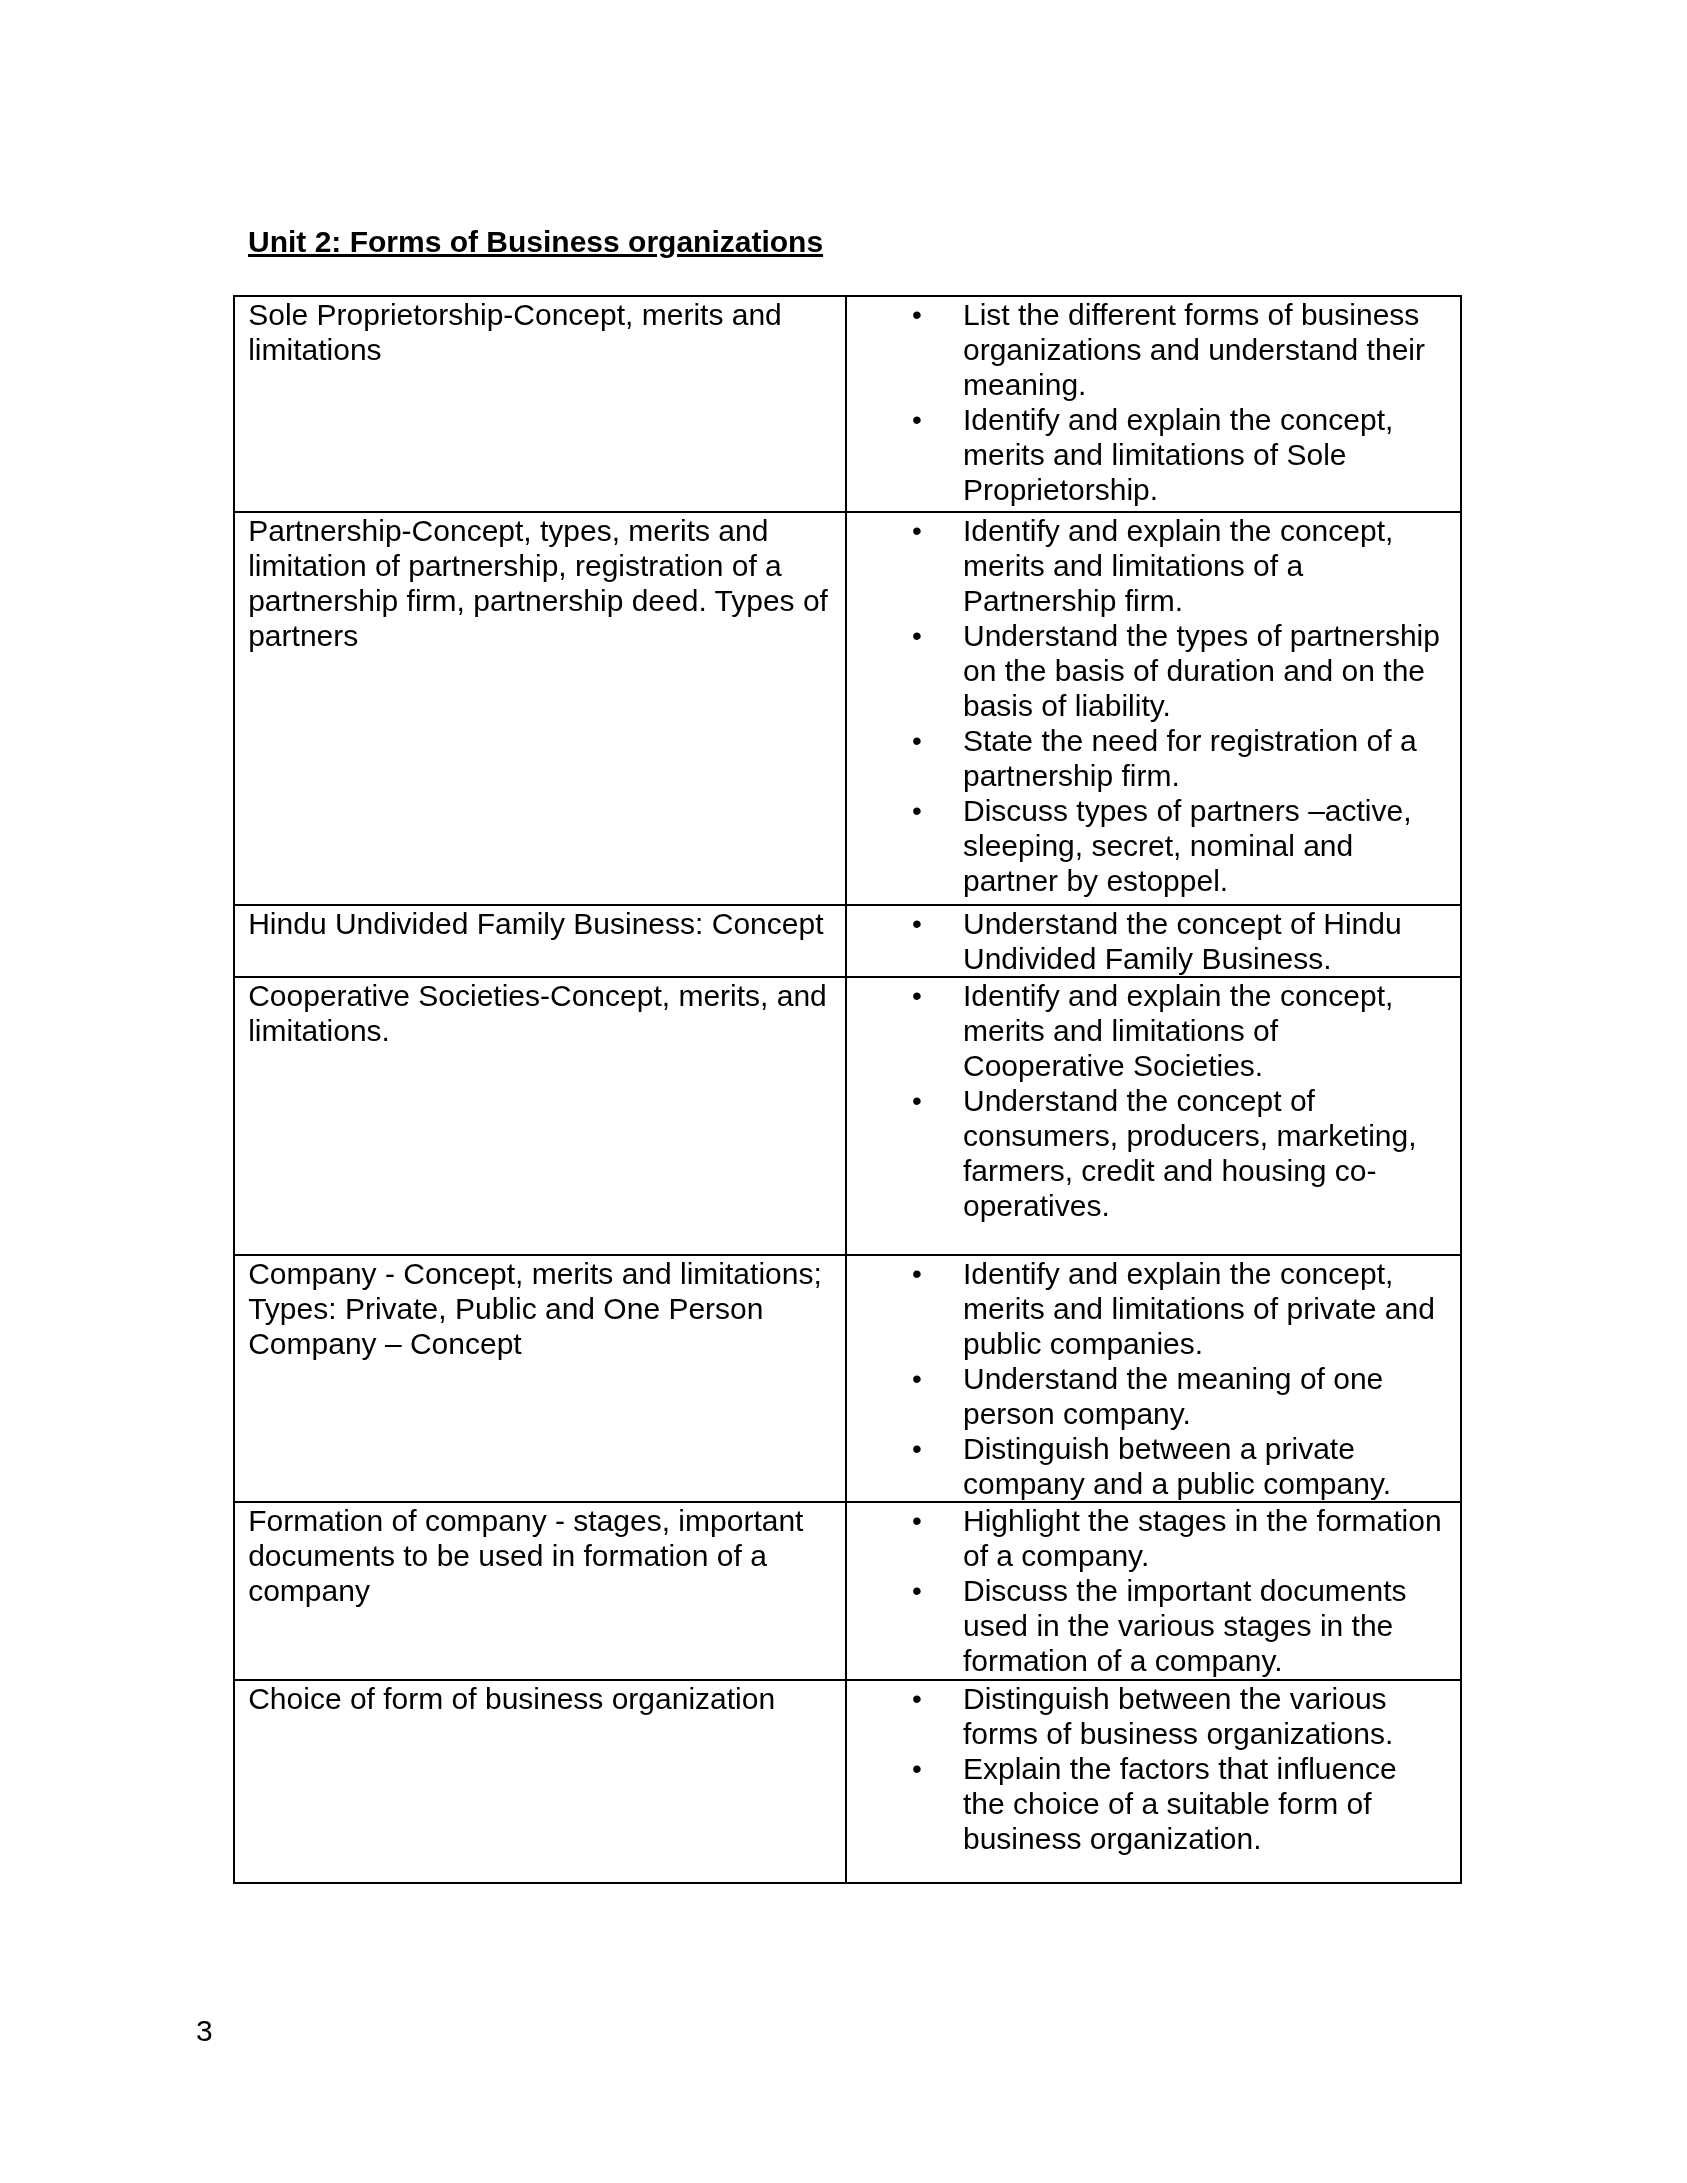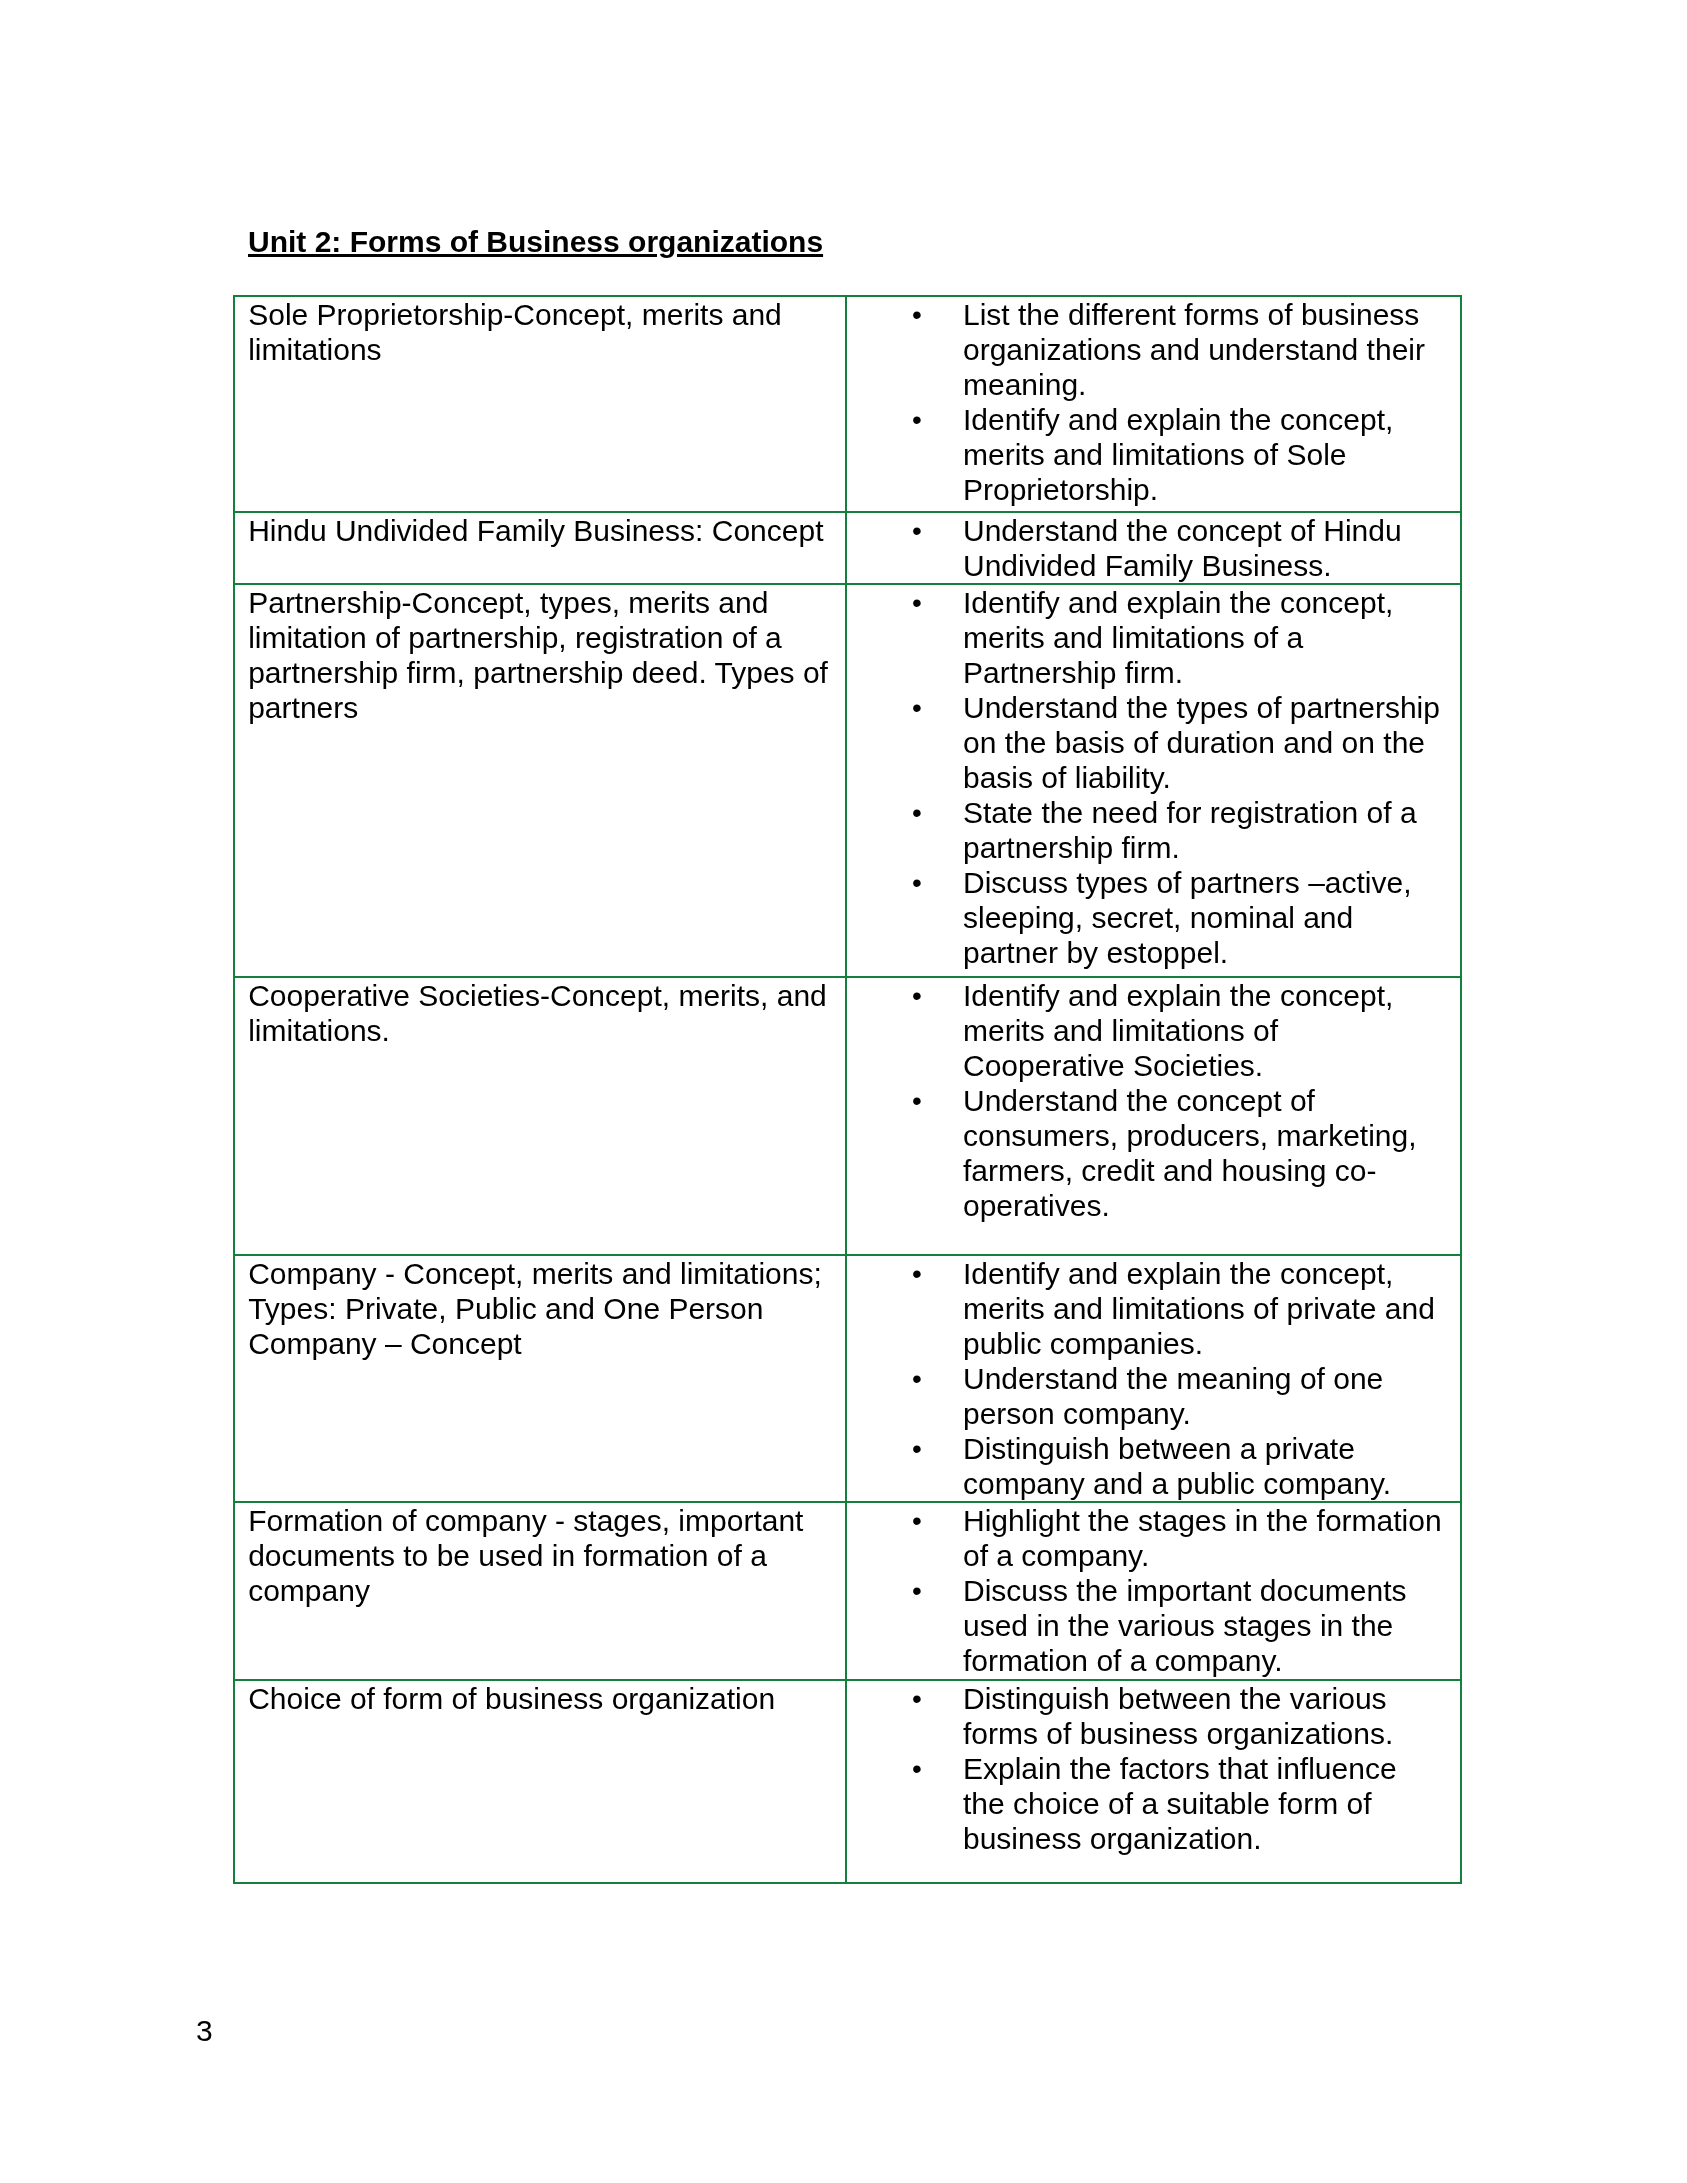--- a/index.html
+++ b/index.html
@@ -28,21 +28,21 @@
     }
     table.syllabus {
       position: absolute;
       left: 233px;
       top: 295px;
       width: 1223px;
       border-collapse: collapse;
       table-layout: fixed;
     }
     table.syllabus td {
-      border: 2px solid #15803d;
+      border: 2px solid #000000;
       vertical-align: top;
       padding: 0;
       font-size: 30px;
       line-height: 35px;
     }
     td.topic-cell {
       width: 610px;
     }
     td.topic-cell .topic-text {
       display: block;
@@ -87,40 +87,40 @@
       <td class="topic-cell">
           <span class="topic-text">Sole Proprietorship-Concept, merits and limitations</span>
         </td>
       <td class="outcomes-cell">
         <ul class="outcomes">
           <li><span class="bullet">•</span><span>List the different forms of business organizations and understand their meaning.</span></li>
           <li><span class="bullet">•</span><span>Identify and explain the concept, merits and limitations of Sole Proprietorship.</span></li>
         </ul>
       </td>
     </tr>
-    <tr style="height:72px">
-      <td class="topic-cell">
-          <span class="topic-text">Hindu Undivided Family Business: Concept</span>
-        </td>
-      <td class="outcomes-cell">
-        <ul class="outcomes">
-          <li><span class="bullet">•</span><span>Understand the concept of Hindu Undivided Family Business.</span></li>
-        </ul>
-      </td>
-    </tr>
     <tr style="height:393px">
       <td class="topic-cell">
           <span class="topic-text">Partnership-Concept, types, merits and limitation of partnership, registration of a partnership firm, partnership deed. Types of partners</span>
         </td>
       <td class="outcomes-cell">
         <ul class="outcomes">
           <li><span class="bullet">•</span><span>Identify and explain the concept, merits and limitations of a Partnership firm.</span></li>
           <li><span class="bullet">•</span><span>Understand the types of partnership on the basis of duration and on the basis of liability.</span></li>
           <li><span class="bullet">•</span><span>State the need for registration of a partnership firm.</span></li>
           <li><span class="bullet">•</span><span>Discuss types of partners –active, sleeping, secret, nominal and partner by estoppel.</span></li>
+        </ul>
+      </td>
+    </tr>
+    <tr style="height:72px">
+      <td class="topic-cell">
+          <span class="topic-text">Hindu Undivided Family Business: Concept</span>
+        </td>
+      <td class="outcomes-cell">
+        <ul class="outcomes">
+          <li><span class="bullet">•</span><span>Understand the concept of Hindu Undivided Family Business.</span></li>
         </ul>
       </td>
     </tr>
     <tr style="height:278px">
       <td class="topic-cell">
           <span class="topic-text">Cooperative Societies-Concept, merits, and limitations.</span>
         </td>
       <td class="outcomes-cell">
         <ul class="outcomes">
           <li><span class="bullet">•</span><span>Identify and explain the concept, merits and limitations of Cooperative Societies.</span></li>

